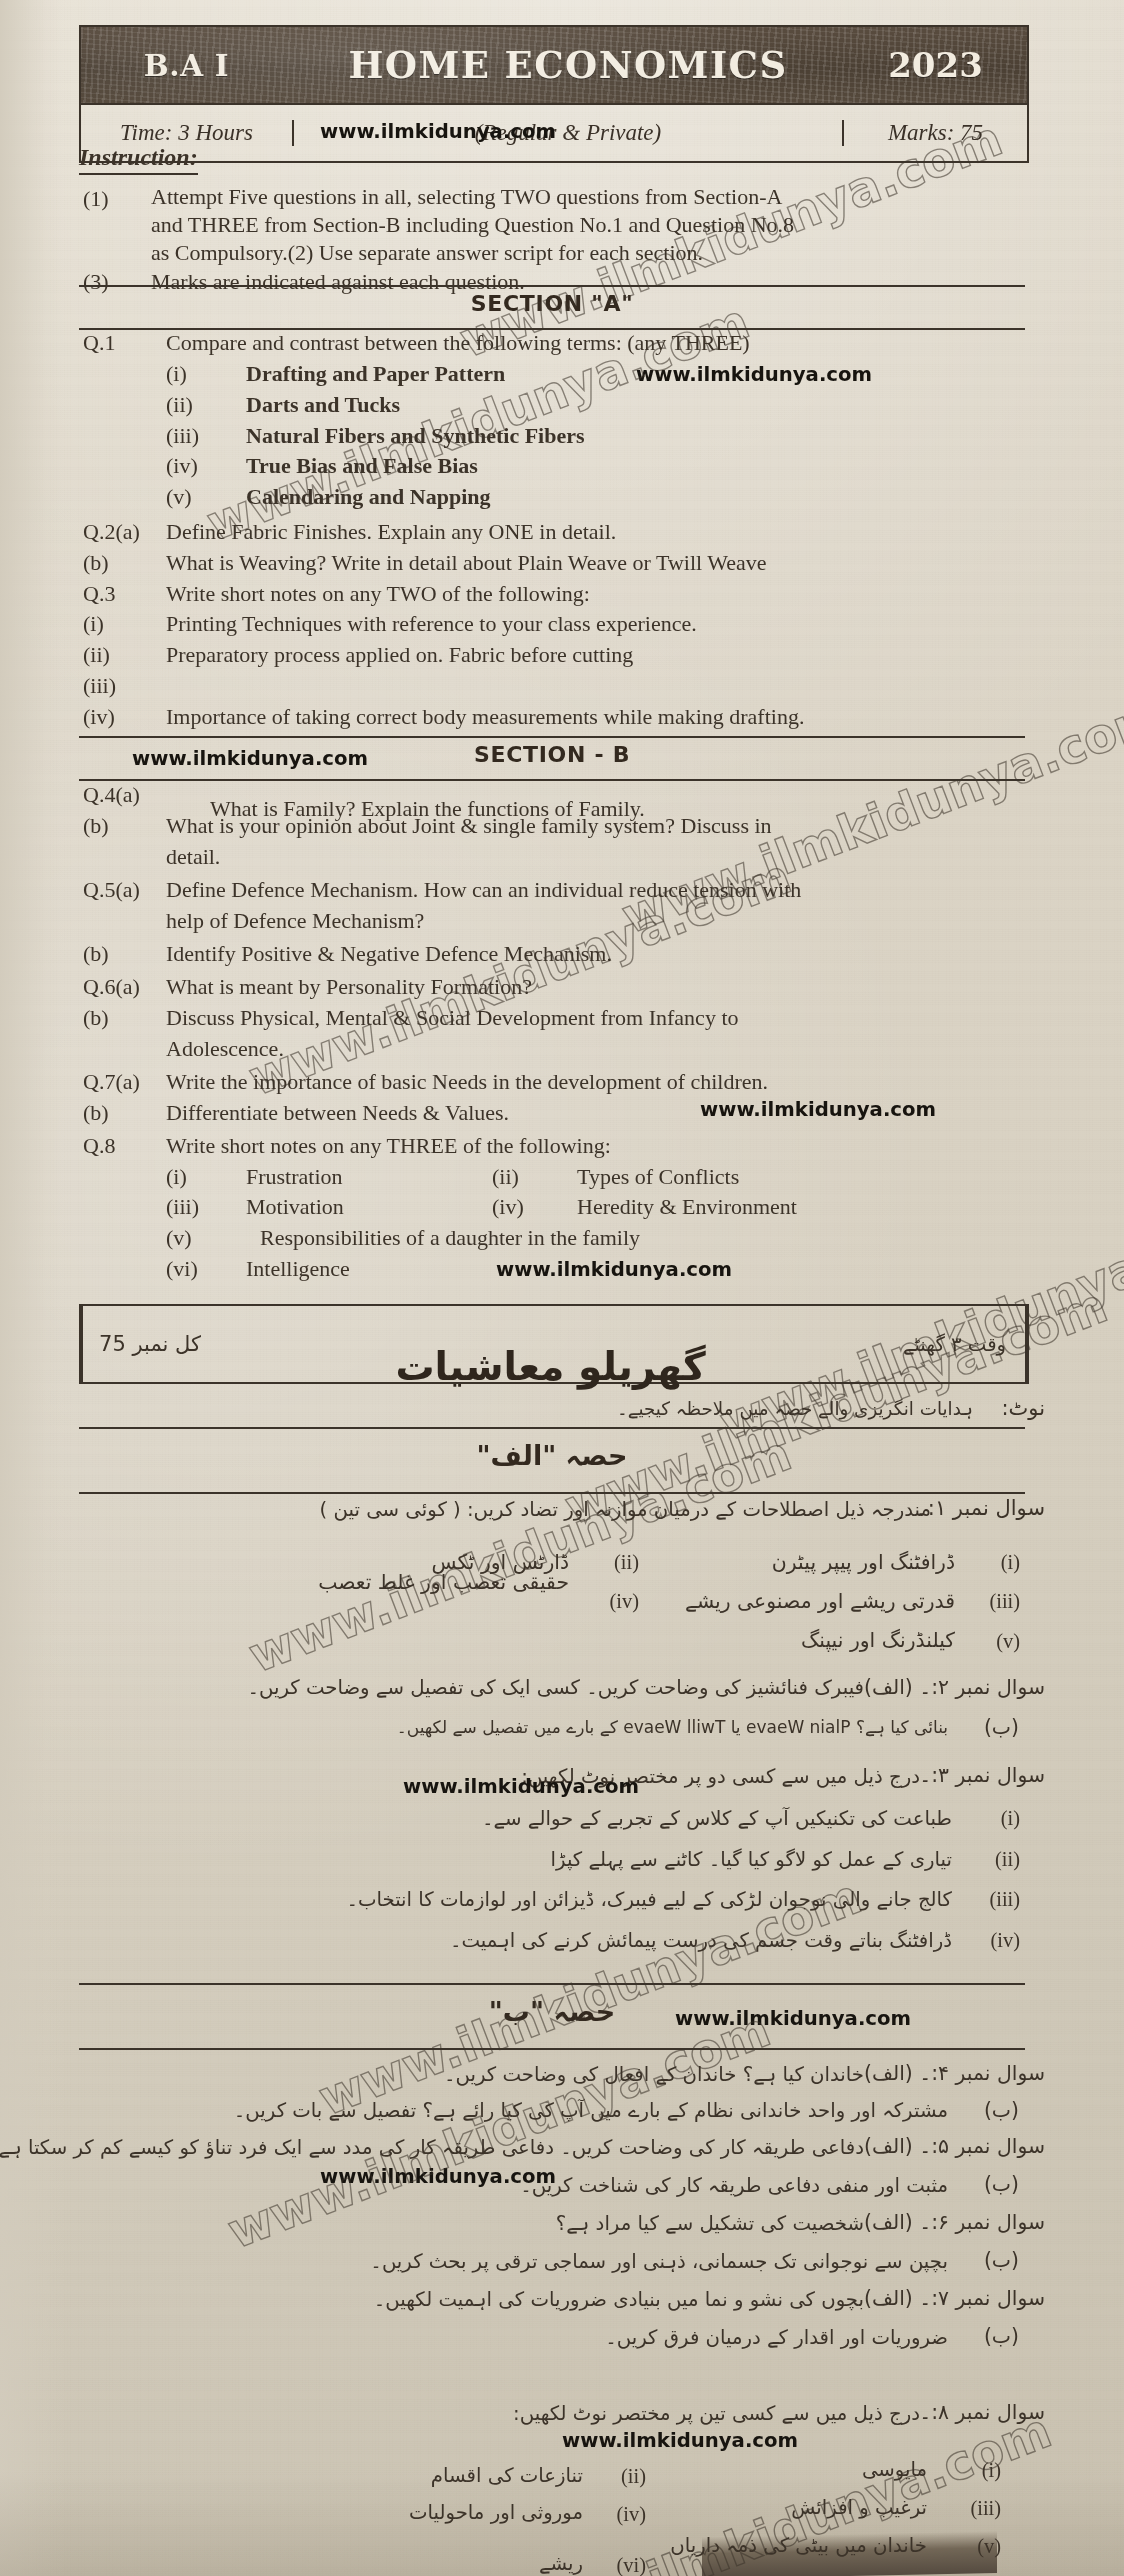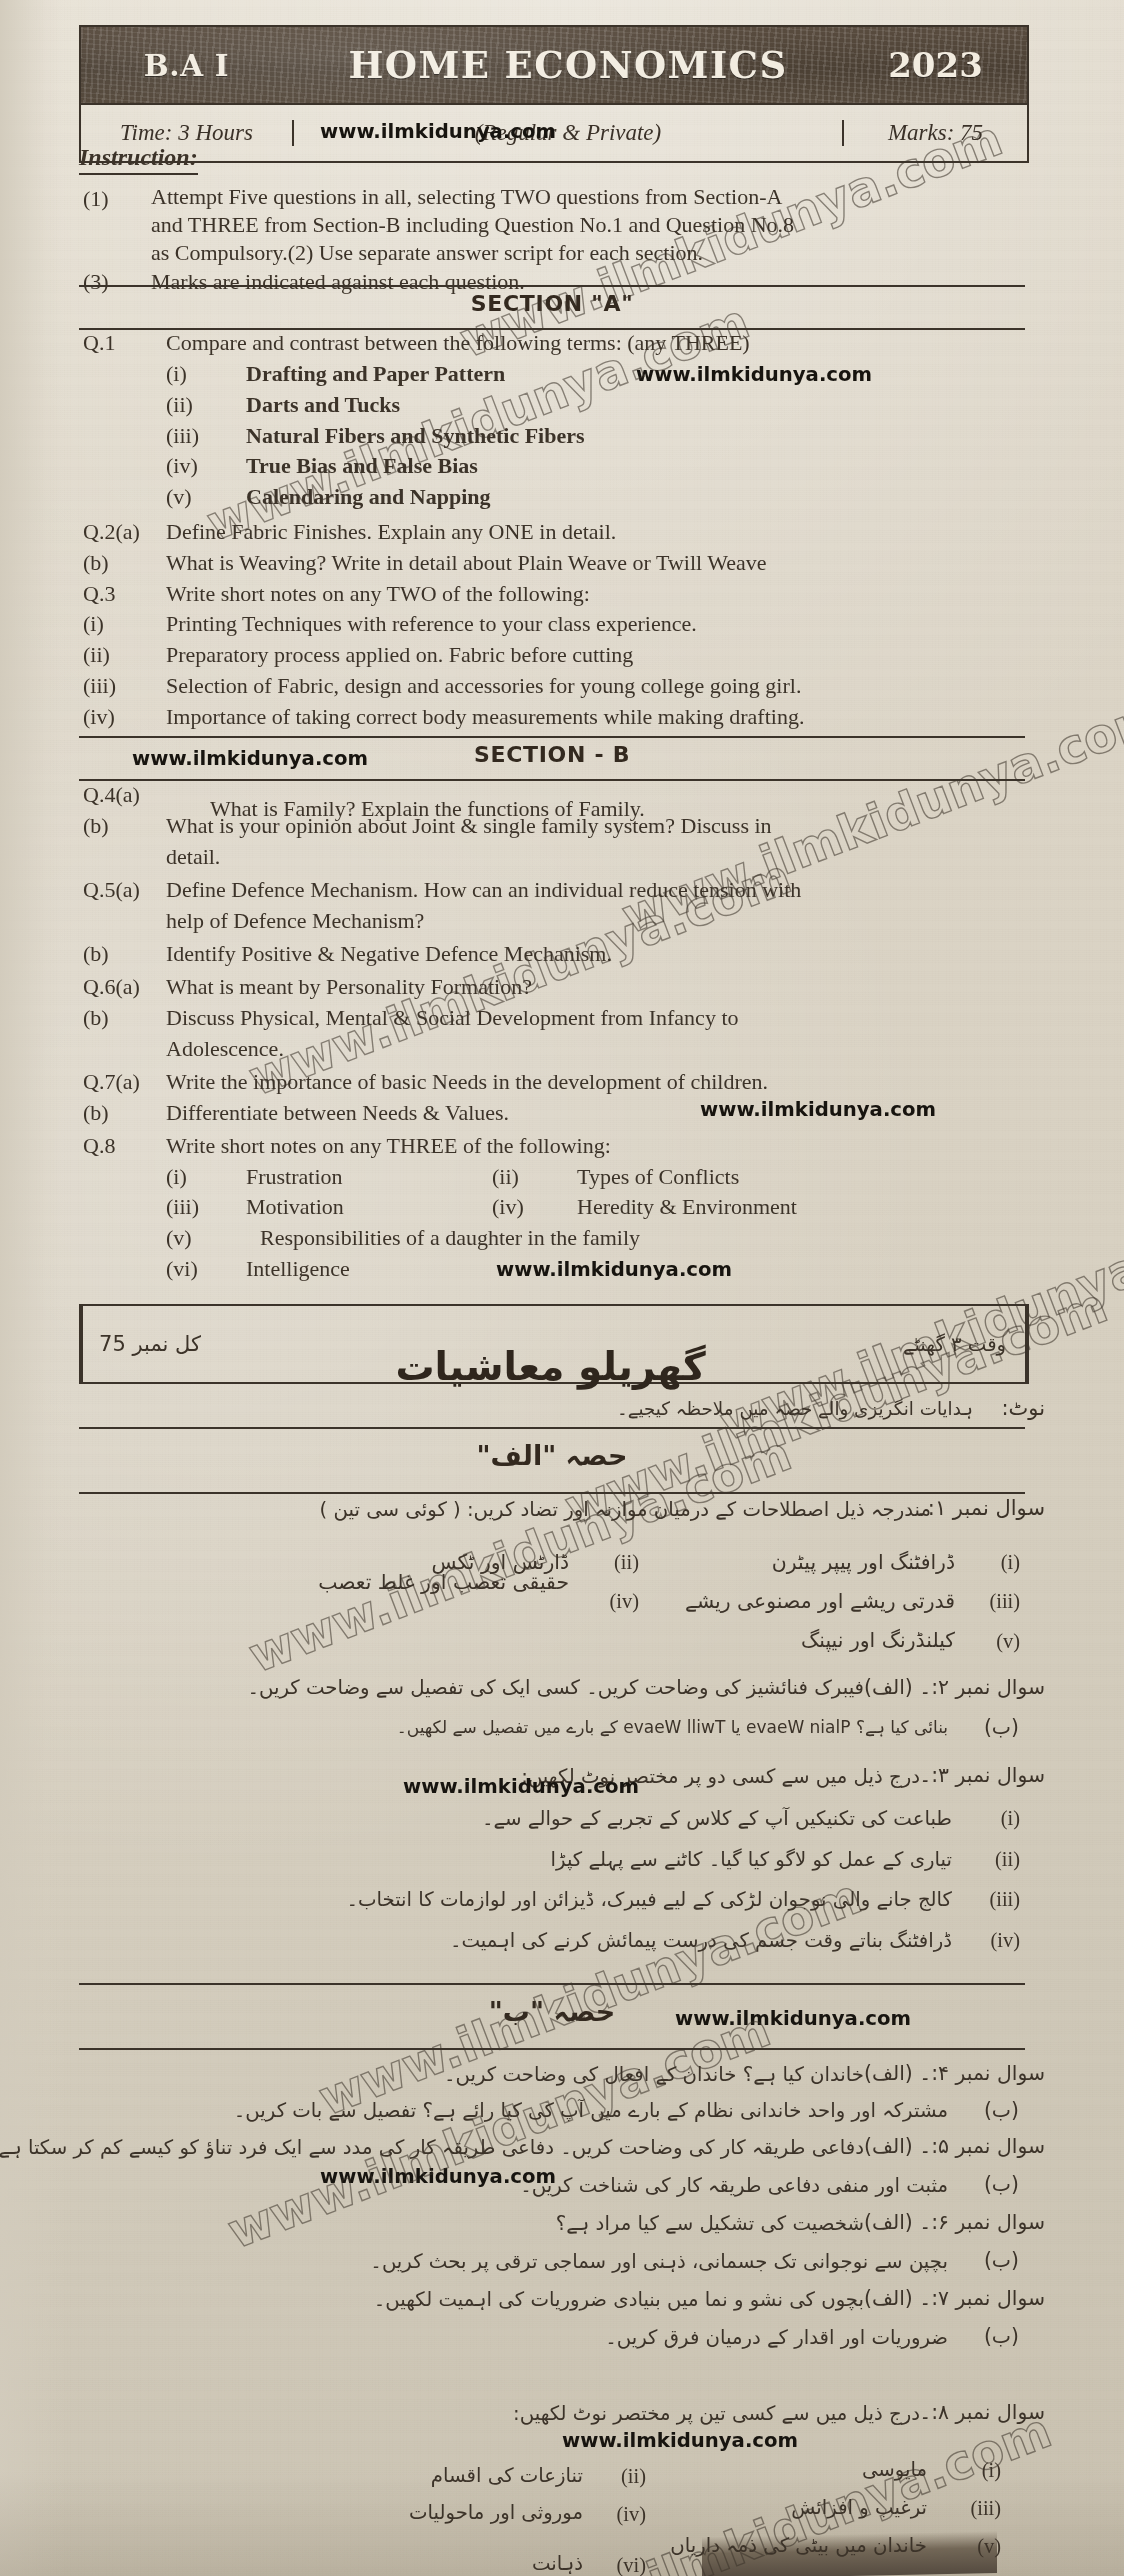--- a/index.html
+++ b/index.html
@@ -145,21 +145,20 @@
   <div class="t num" style="left:83px;top:550px;">(b)</div>
   <div class="t body31" style="left:166px;top:550px;">What is Weaving? Write in detail about Plain Weave or Twill Weave</div>
 
   <div class="t num" style="left:83px;top:581px;">Q.3</div>
   <div class="t body31" style="left:166px;top:581px;">Write short notes on any TWO of the following:</div>
   <div class="t num" style="left:83px;top:611px;">(i)</div>
   <div class="t body31" style="left:166px;top:611px;">Printing Techniques with reference to your class experience.</div>
   <div class="t num" style="left:83px;top:642px;">(ii)</div>
   <div class="t body31" style="left:166px;top:642px;">Preparatory process applied on. Fabric before cutting</div>
   <div class="t num" style="left:83px;top:673px;">(iii)</div>
-  <div class="t body31" style="left:166px;top:673px;">Selection of Fabric, design and accessories for young college going girl.</div>
   <div class="t num" style="left:83px;top:704px;">(iv)</div>
   <div class="t body31" style="left:166px;top:704px;">Importance of taking correct body measurements while making drafting.</div>
 
   <div class="sec-bar" style="top:736px;">
     <span>SECTION - B</span>
   </div>
 
   <div class="t num" style="left:83px;top:782px;">Q.4(a)</div>
   <div class="t body31" style="left:166px;top:796px;margin-left:44px;">What is Family? Explain the functions of Family.</div>
   <div class="t num" style="left:83px;top:813px;">(b)</div>
@@ -280,21 +279,21 @@
   <div class="u" style="right:541px;top:2464px;font-size:19.7px;">تنازعات کی اقسام</div>
 
   <div class="t num" style="right:123px;top:2497px;position:absolute;font-size:20.4px;">(iii)</div>
   <div class="u" style="right:197px;top:2496px;font-size:19.7px;">ترغیب و افزائش</div>
   <div class="t num" style="right:478px;top:2503px;position:absolute;font-size:20.4px;">(iv)</div>
   <div class="u" style="right:541px;top:2501px;font-size:19.7px;">موروثی اور ماحولیات</div>
 
   <div class="t num" style="right:123px;top:2535px;position:absolute;font-size:20.4px;">(v)</div>
   <div class="u" style="right:197px;top:2534px;font-size:19.7px;">خاندان میں بیٹی کی ذمہ داریاں</div>
   <div class="t num" style="right:478px;top:2554px;position:absolute;font-size:20.4px;">(vi)</div>
-  <div class="u" style="right:541px;top:2552px;font-size:19.7px;">ذہانت</div>
+  <div class="u" style="right:541px;top:2552px;font-size:19.7px;">ریشے</div>
 
   <div class="wm" style="left:320px;top:120px;font-size:19.7px;">www.ilmkidunya.com</div>
   <div class="wm" style="left:636px;top:363px;font-size:19.7px;">www.ilmkidunya.com</div>
   <div class="wm" style="left:132px;top:747px;font-size:19.7px;">www.ilmkidunya.com</div>
   <div class="wm" style="left:700px;top:1098px;font-size:19.7px;">www.ilmkidunya.com</div>
   <div class="wm" style="left:496px;top:1258px;font-size:19.7px;">www.ilmkidunya.com</div>
   <div class="wm" style="left:403px;top:1775px;font-size:19.7px;">www.ilmkidunya.com</div>
   <div class="wm" style="left:675px;top:2007px;font-size:19.7px;">www.ilmkidunya.com</div>
   <div class="wm" style="left:320px;top:2165px;font-size:19.7px;">www.ilmkidunya.com</div>
   <div class="wm" style="left:562px;top:2429px;font-size:19.7px;">www.ilmkidunya.com</div>

